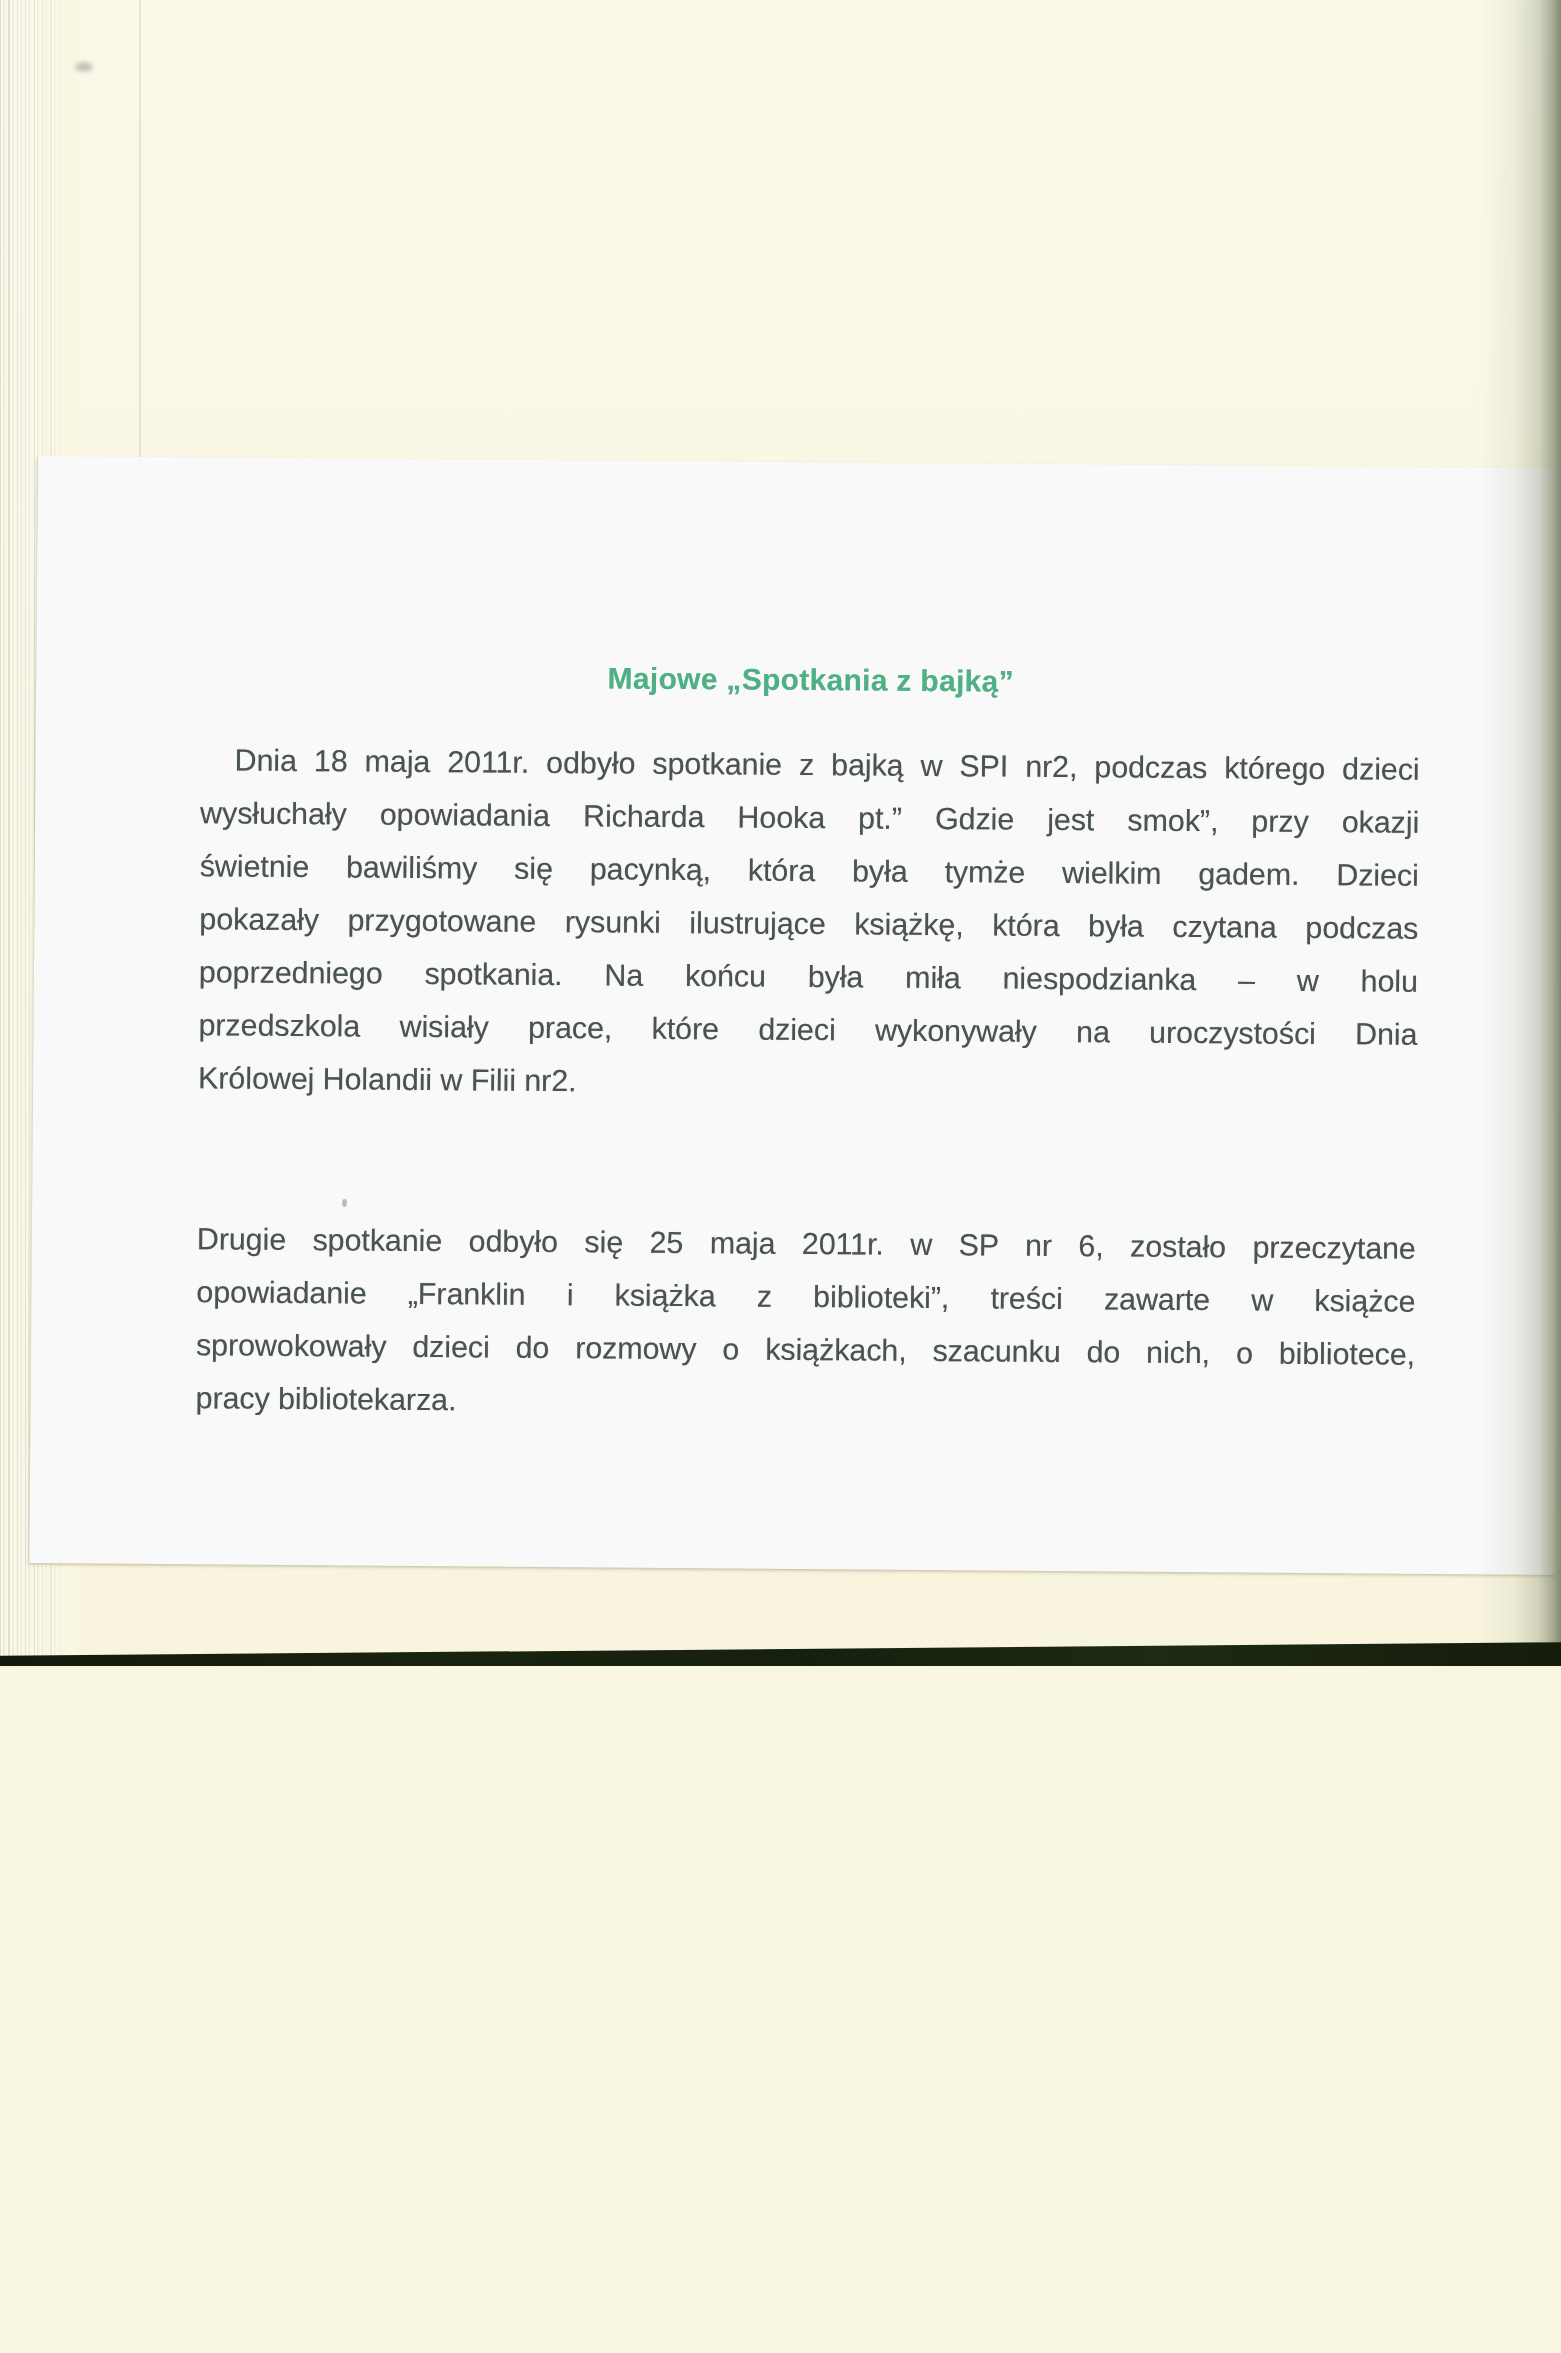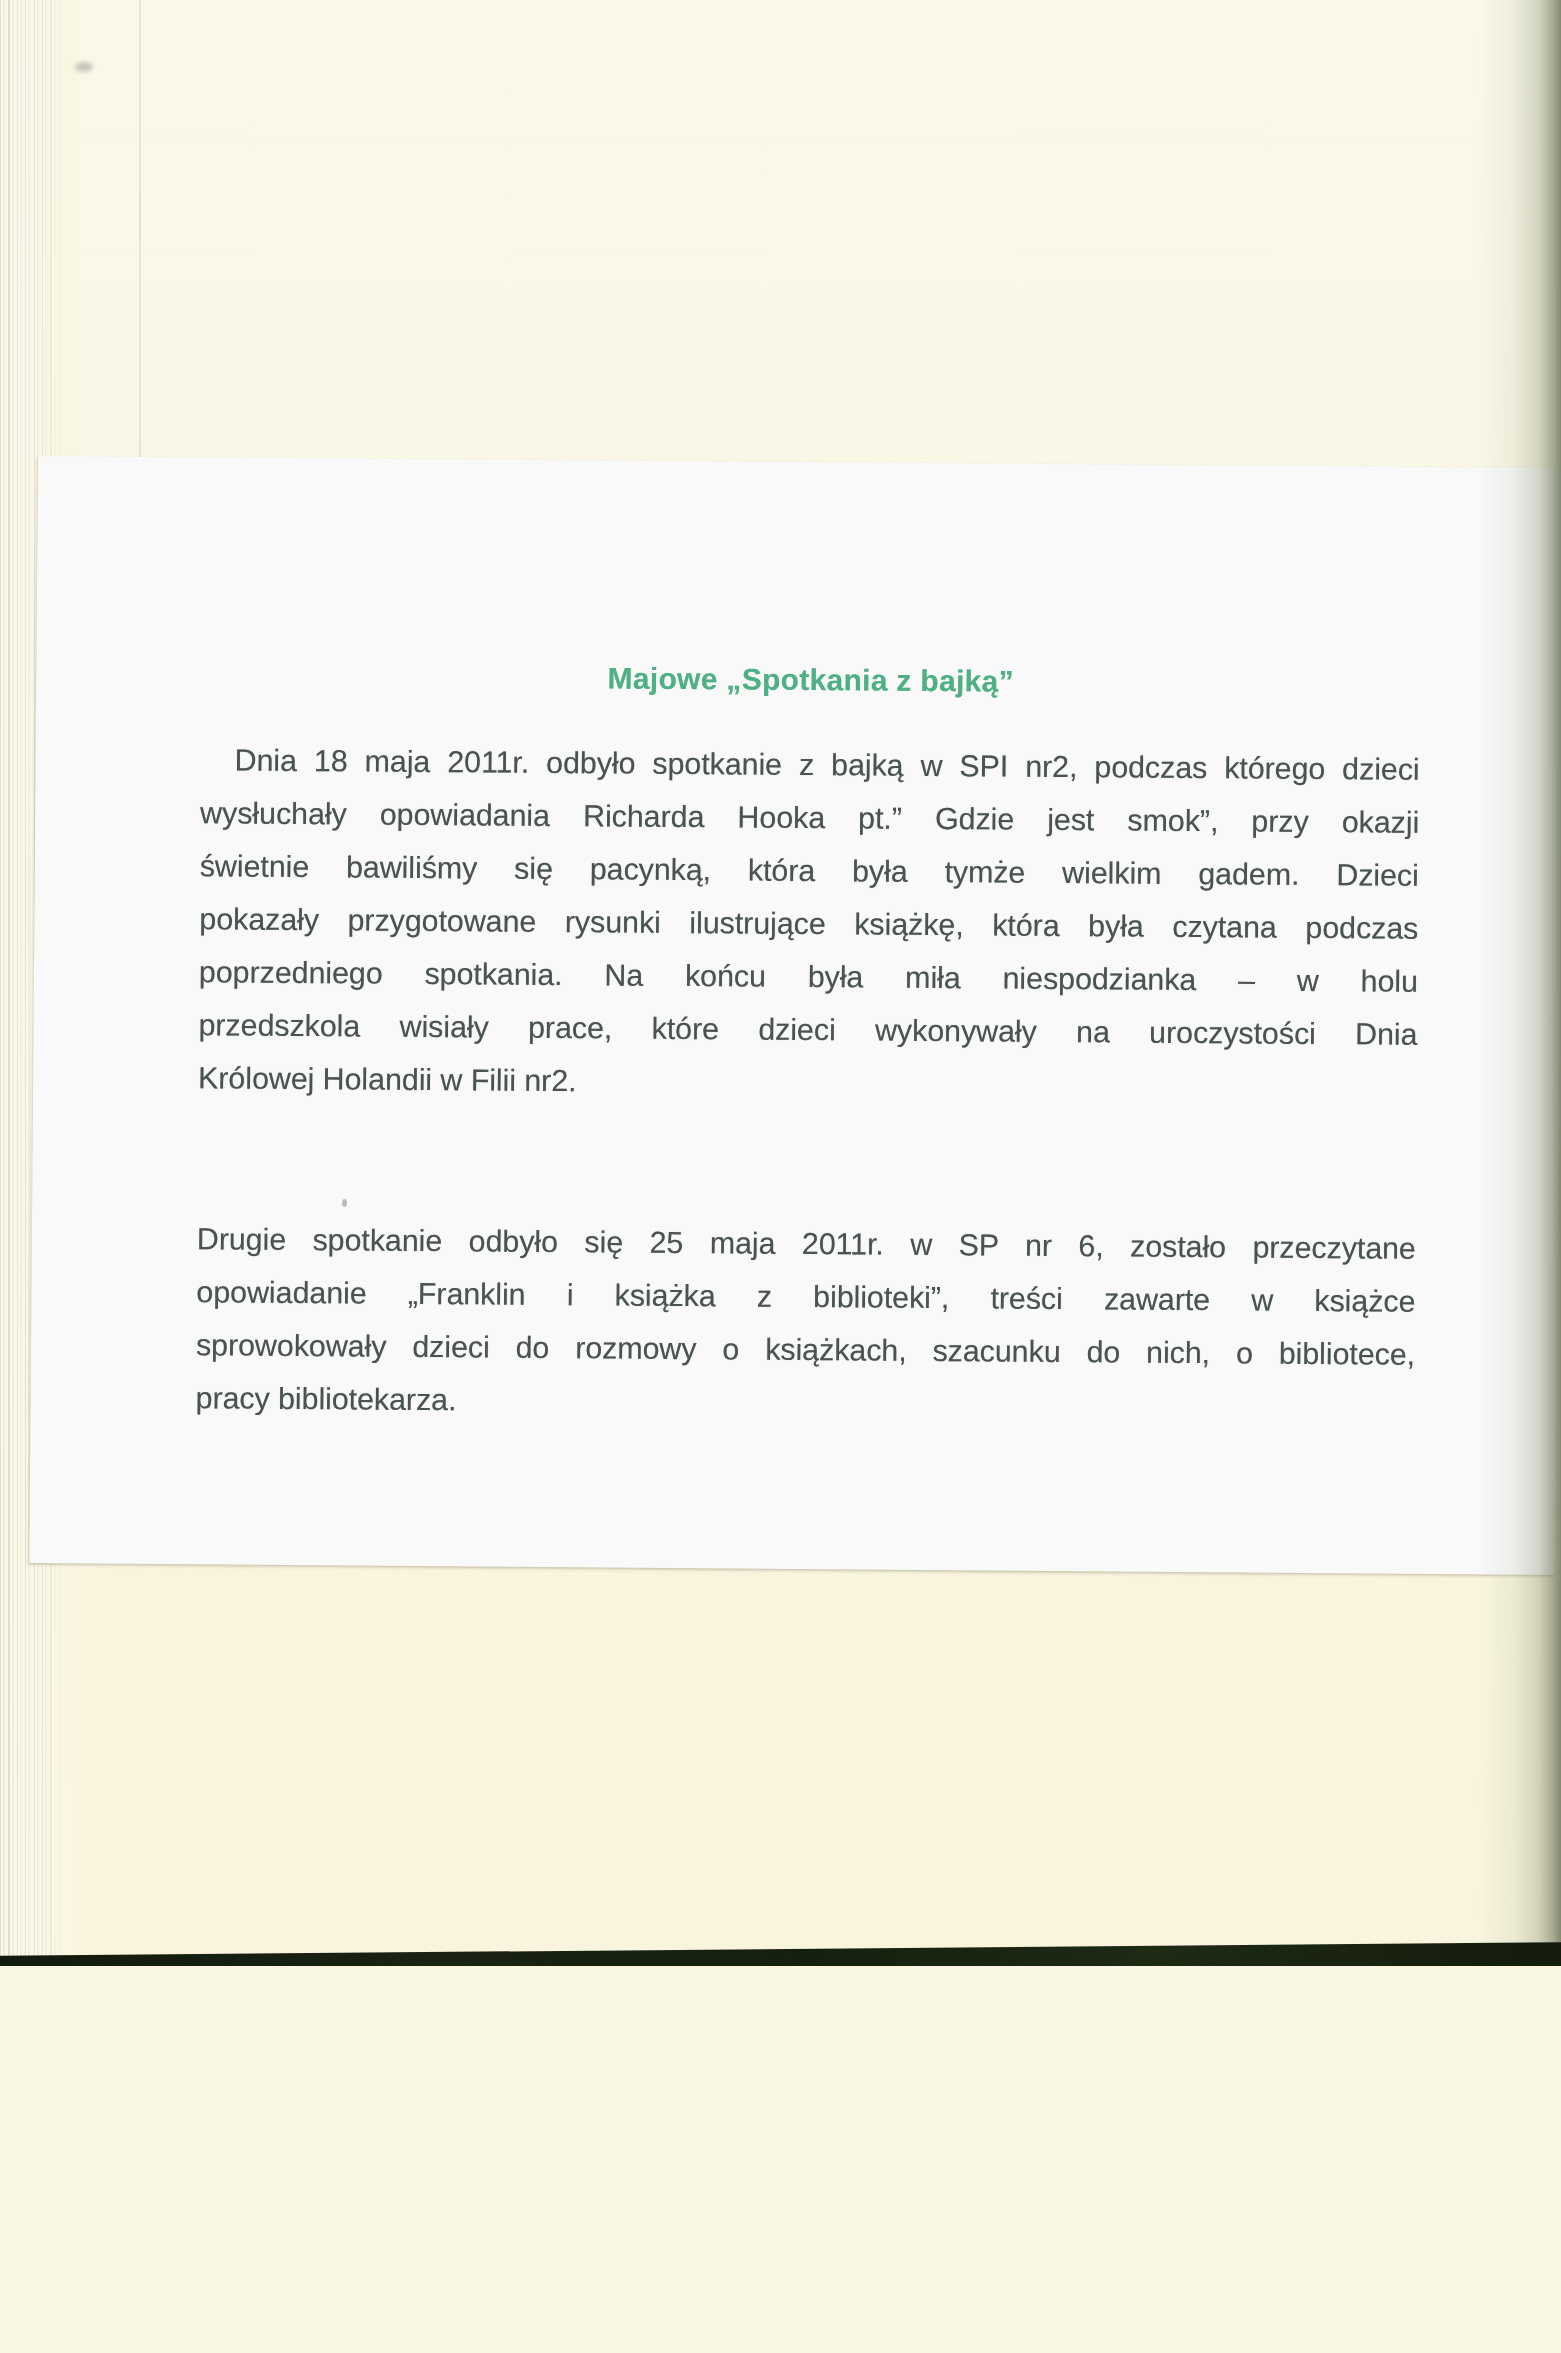--- a/index.html
+++ b/index.html
@@ -4,21 +4,21 @@
 <style>
   html, body {
     margin: 0; padding: 0;
     width: 1562px; height: 2354px;
     overflow: hidden;
     font-family: "Liberation Sans", sans-serif;
     background: #f9f6e2;
   }
   .album-page {
     position: absolute; left: 0; top: 0;
-    width: 1562px; height: 1966px;
+    width: 1562px; height: 1666px;
     background: linear-gradient(to bottom, #faf8e9 0%, #f9f6e2 45%, #f8f4dd 100%);
     overflow: hidden;
   }
   
   .page-stack-edges {
     position: absolute; left: 0; top: 0; bottom: 0; width: 60px;
     background: repeating-linear-gradient(90deg,
       rgba(206,201,176,0.55) 0 1.3px,
       rgba(252,250,241,0.95) 1.3px 3.2px,
       rgba(232,228,206,0.55) 3.2px 5.2px,

